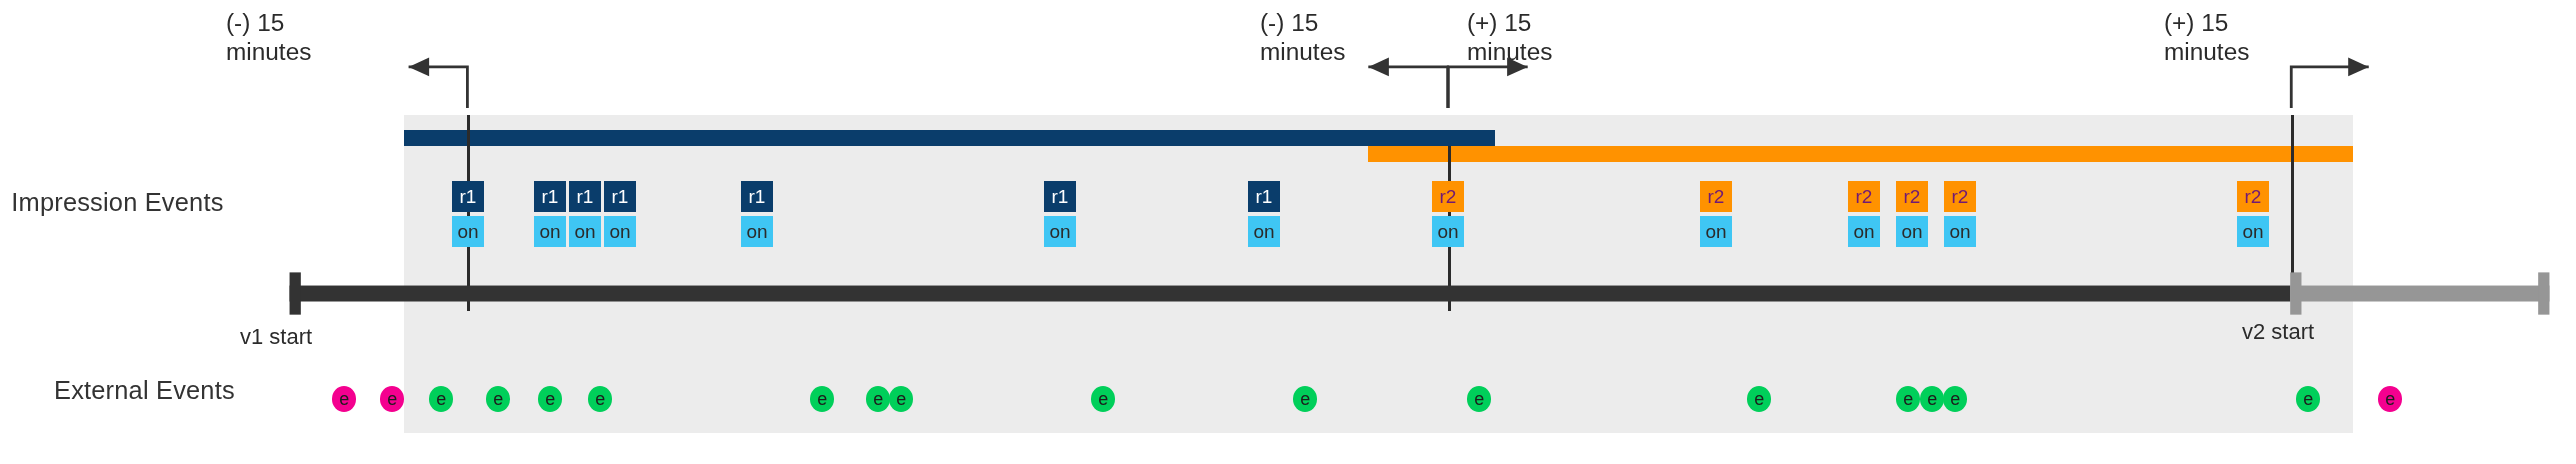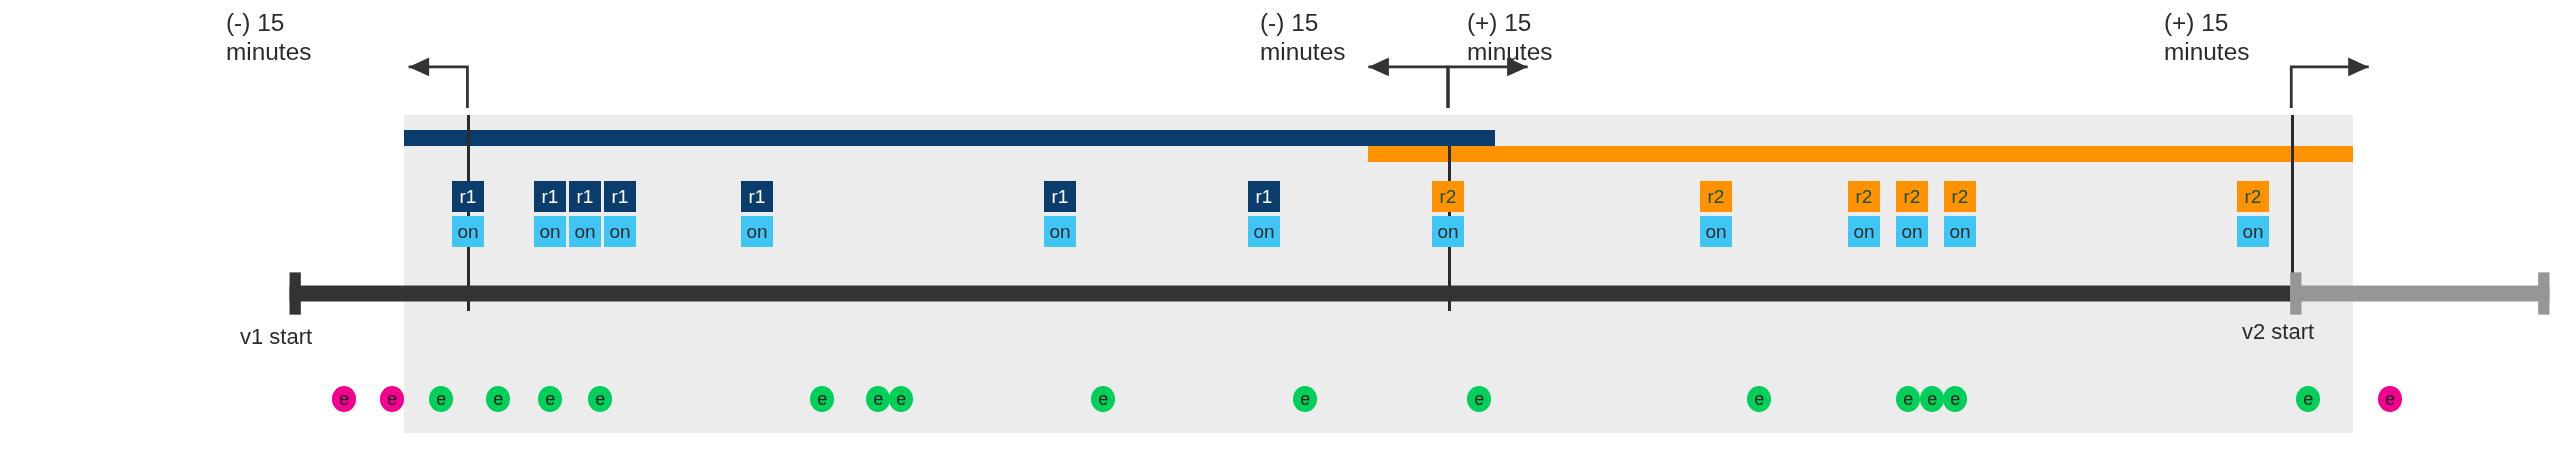--- a/index.html
+++ b/index.html
@@ -58,21 +58,21 @@
     width: 32px;
     height: 31px;
     display: flex;
     align-items: center;
     justify-content: center;
     font-size: 19px;
     font-weight: 400;
     line-height: 1;
   }
   .chip.r1 { background: #0a3d6b; color: #ffffff; }
-  .chip.r2 { background: #ff9200; color: #14532d; }
+  .chip.r2 { background: #ff9200; color: #701a75; }
   .chip.on { background: #3fc6f4; color: #2b2b2b; }
 
   
   .axis-svg { position: absolute; left: 0; top: 0; overflow: visible; }
 
   
   .start-caption {
     position: absolute;
     color: #2b2b2b;
     font-size: 22px;
@@ -98,20 +98,22 @@
   
   .vline { position: absolute; width: 2.8px; background: #2b2b2b; }
 </style>
 </head>
 <body>
 
 <div id="stage" style="width: 2576px; height: 464px; background: rgb(255, 255, 255);">
 
   <div class="grey-band" id="grey-band" style="left: 404px; top: 115px; width: 1949px; height: 318px; background: rgb(236, 236, 236);"></div>
 
+  <div class="row-label" id="impression-label" style="left: 11.3px; top: 188px;">Impression Events</div>
+  <div class="row-label" id="external-label" style="left: 54px; top: 376px;">External Events</div>
 
   <div id="version-bars-layer">
       <div class="version-bar" style="left: 404px; top: 130px; width: 1091px; background: rgb(10, 61, 107);"></div>
       <div class="version-bar" style="left: 1368px; top: 146px; width: 985px; background: rgb(255, 146, 0);"></div>
     </div>
 
   <div id="callouts-layer">
       <div class="callout-text" style="left: 226px; top: 7.5px; color: rgb(43, 43, 43);">(-) 15
 minutes</div>
       <svg class="callout-svg" width="116" height="56" style="left: 380px; top: 52px;" viewBox="0 0 123 60">

